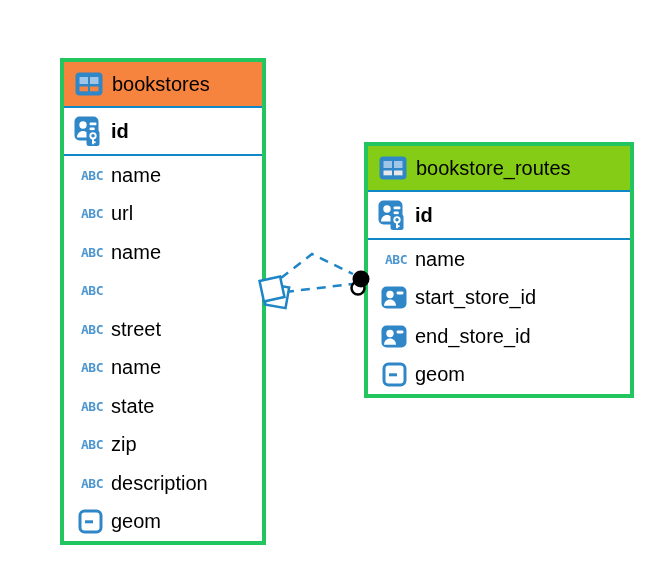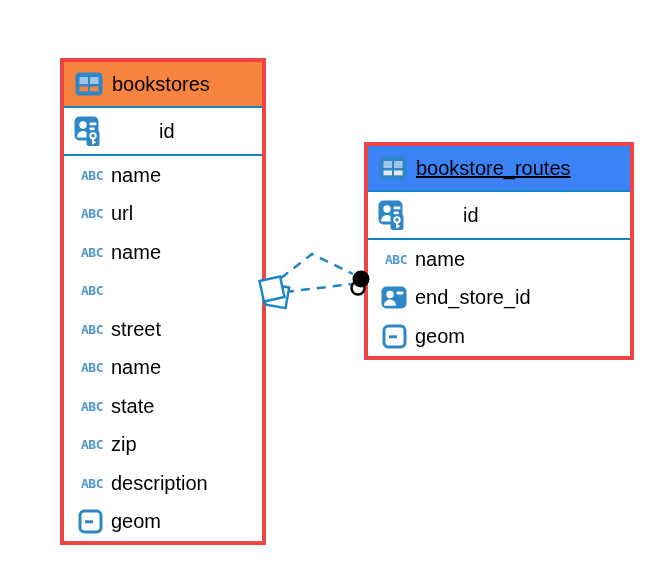--- a/index.html
+++ b/index.html
@@ -1,33 +1,33 @@
 <!DOCTYPE html>
 <html><head>
 <meta charset="utf-8">
 <style>
   html,body{margin:0;padding:0;background:#fff;}
   .canvas{
     position:relative;width:654px;height:570px;background:#ffffff;overflow:hidden;
     font-family:"Liberation Sans","DejaVu Sans",sans-serif;
   }
   .erd-table{
-    position:absolute;background:#fff;border:4px solid #ef4444;box-sizing:border-box;z-index:1;
+    position:absolute;background:#fff;border:4px solid #22c55e;box-sizing:border-box;z-index:1;
   }
   .thead{
     height:44px;display:flex;align-items:center;gap:9px;padding:0 7px;box-sizing:border-box;
   }
   .ttitle{font-size:20px;color:#000;white-space:nowrap;}
   .pk-section,.cols-section{border-top:2px solid #1088C8;}
   .col-row{
     height:38.5px;display:flex;align-items:center;gap:8px;padding:0 7px;
     font-size:20px;color:#000;box-sizing:border-box;white-space:nowrap;
   }
   .pk-section .col-row{height:46px;}
-  .pk-section .cname{font-weight:400;margin-left:48px;}
+  .pk-section .cname{font-weight:700;}
   .cicon{flex:0 0 32px;width:32px;display:flex;align-items:center;justify-content:flex-end;}
   .abc{
     font-family:"DejaVu Sans Mono",monospace;font-weight:bold;font-size:13px;
     color:#4E97D0;letter-spacing:-0.5px;
   }
   .rel-layer{position:absolute;left:0;top:0;z-index:5;}
   .rel-dash{stroke:#1E86C6;stroke-width:2.5;stroke-dasharray:9 7;fill:none;}
   .rel-sq{fill:#ffffff;stroke:#1E86C6;stroke-width:2.5;}
 </style>
 </head>
@@ -126,21 +126,21 @@
               <svg width="25" height="25" viewBox="0 0 25 25">
       <rect x="2" y="2" width="21" height="21" rx="4.5" fill="#fff" stroke="#2F87C8" stroke-width="3"></rect>
       <line x1="7" y1="12.8" x2="15" y2="12.8" stroke="#2F87C8" stroke-width="3"></line>
     </svg>
             </span>
     <span class="cname">geom</span>
   </div>
         </div>
   </div>
       <div class="erd-table" style="left: 364px; top: 142px; width: 270px;">
-    <div class="thead" style="background: #3b82f6; text-decoration: underline;">
+    <div class="thead" style="background: #84cc16;">
       <span class="cicon">
             <svg width="28" height="24" viewBox="0 0 28 24">
       <rect x="0.5" y="0.5" width="27" height="23" rx="4" fill="#2F87C8"></rect>
       <rect x="4.5" y="5" width="8.5" height="7" fill="#9FC6E8"></rect>
       <rect x="15" y="5" width="8.5" height="7" fill="#9FC6E8"></rect>
       <rect x="4.5" y="14.5" width="8.5" height="4.8" fill="#E8E8E8"></rect>
       <rect x="15" y="14.5" width="8.5" height="4.8" fill="#E8E8E8"></rect>
     </svg>
           </span>
       <span class="ttitle">bookstore_routes</span>
@@ -162,20 +162,31 @@
             </span>
     <span class="cname">id</span>
   </div>
         </div>
     <div class="cols-section">
           <div class="col-row">
     <span class="cicon">
               <span class="abc">ABC</span>
             </span>
     <span class="cname">name</span>
+  </div>
+          <div class="col-row">
+    <span class="cicon">
+              <svg width="26" height="23" viewBox="0 0 26 23">
+      <rect x="0.5" y="0.5" width="25" height="22" rx="5" fill="#2F87C8"></rect>
+      <circle cx="9" cy="8.5" r="3.7" fill="#fff"></circle>
+      <path d="M3 19.8 c0-4.1 2.9-6.4 6-6.4 s6 2.3 6 6.4 z" fill="#fff"></path>
+      <rect x="15.5" y="5.5" width="7" height="2.9" rx="1.3" fill="#fff"></rect>
+    </svg>
+            </span>
+    <span class="cname">start_store_id</span>
   </div>
           <div class="col-row">
     <span class="cicon">
               <svg width="26" height="23" viewBox="0 0 26 23">
       <rect x="0.5" y="0.5" width="25" height="22" rx="5" fill="#2F87C8"></rect>
       <circle cx="9" cy="8.5" r="3.7" fill="#fff"></circle>
       <path d="M3 19.8 c0-4.1 2.9-6.4 6-6.4 s6 2.3 6 6.4 z" fill="#fff"></path>
       <rect x="15.5" y="5.5" width="7" height="2.9" rx="1.3" fill="#fff"></rect>
     </svg>
             </span>

